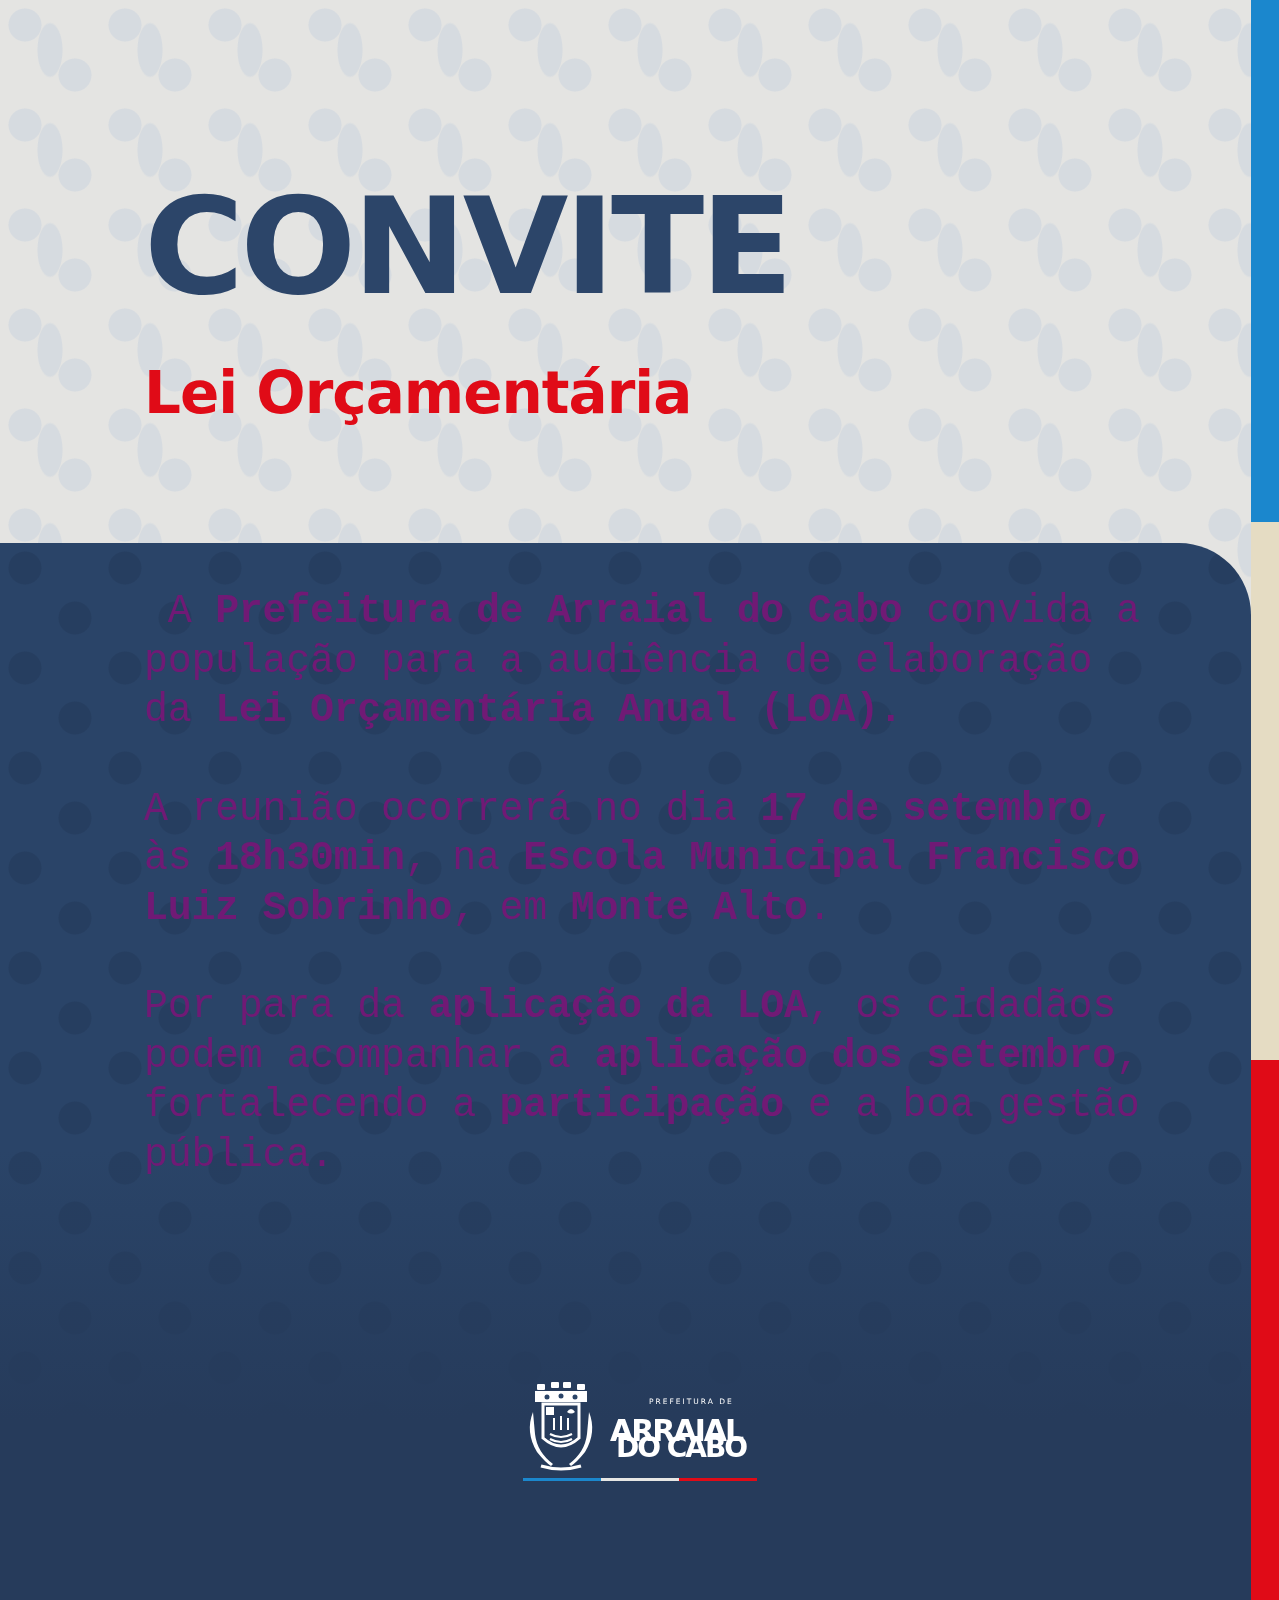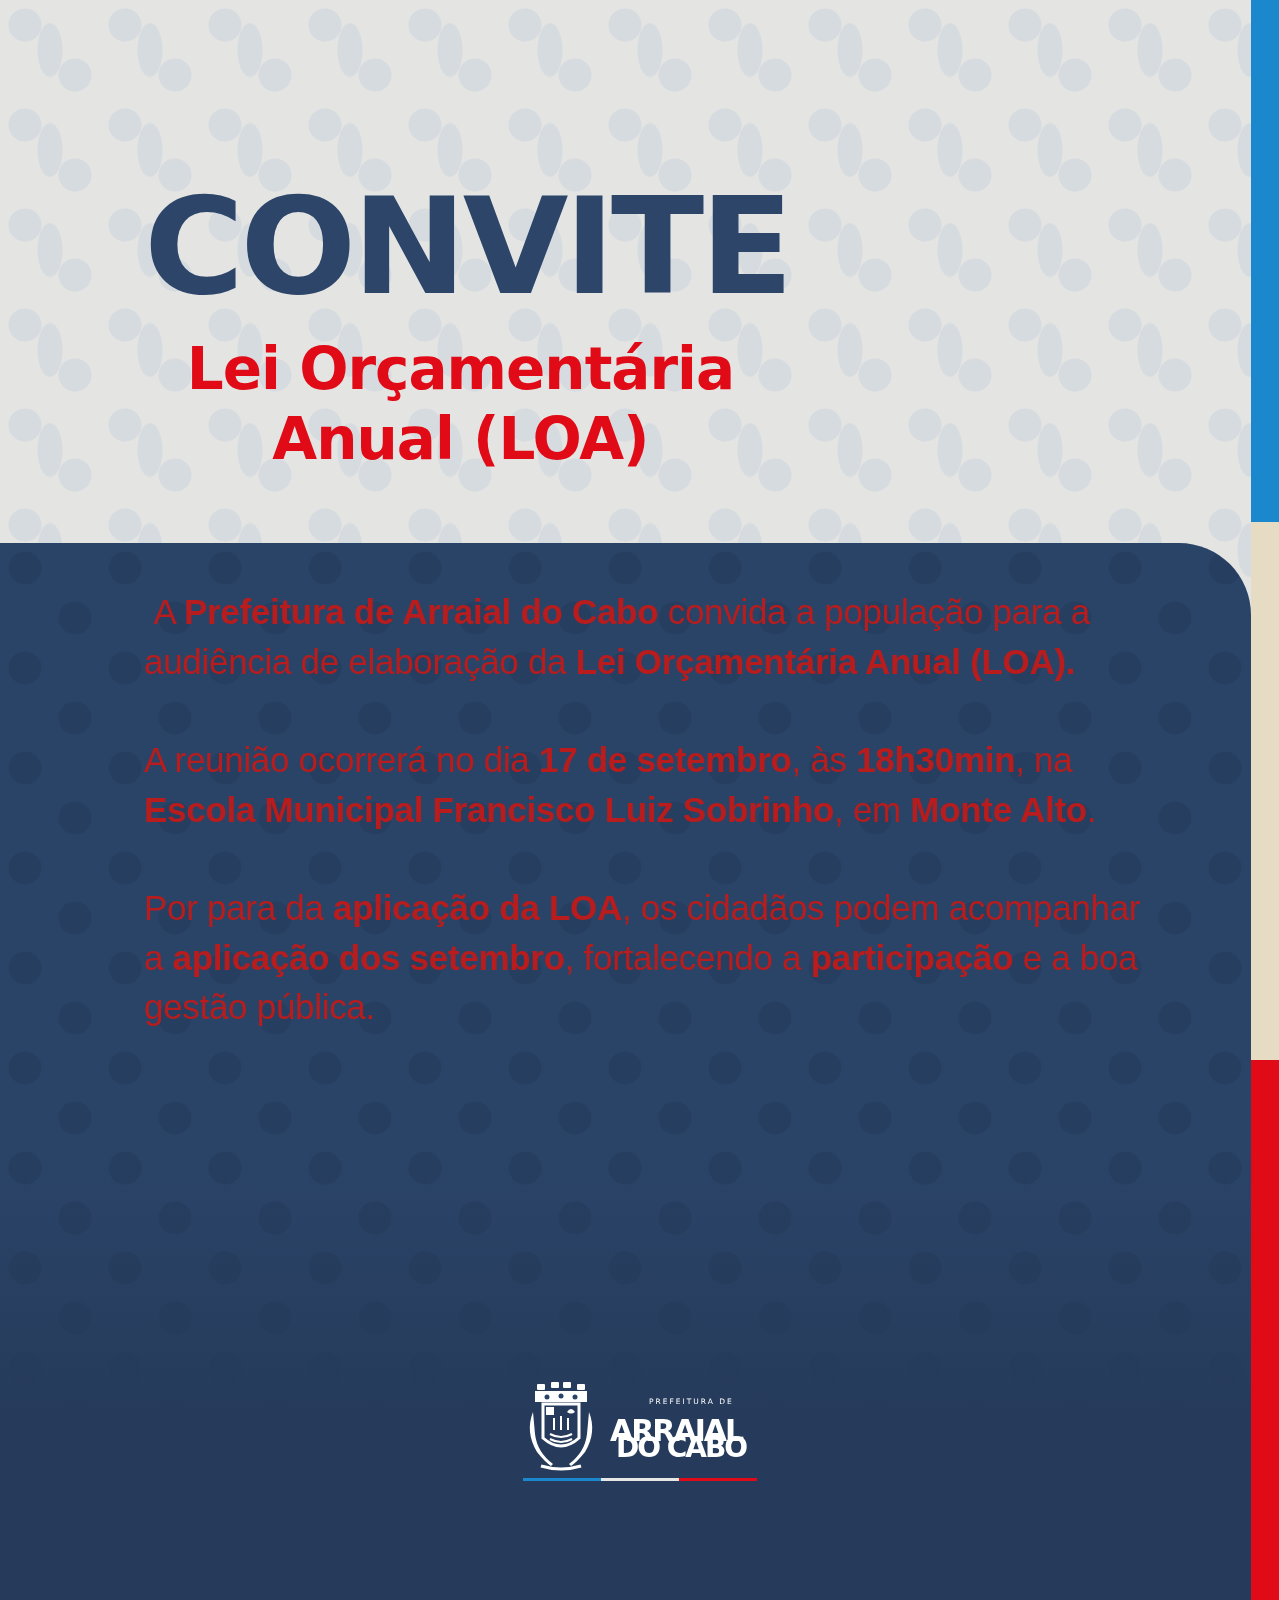--- a/index.html
+++ b/index.html
@@ -15,50 +15,50 @@
       radial-gradient(circle at 25px 25px, #d6dbe0 16px, transparent 17px),
       radial-gradient(circle at 75px 75px, #d6dbe0 16px, transparent 17px),
       radial-gradient(ellipse 14px 30px at 50px 50px, #d6dbe0 12px, transparent 13px);
     background-size: 100px 100px;
   }
   .stripe { position: absolute; left: 1251px; width: 28px; }
   .stripe-blue { top: 0; height: 522px; background: #1b87cd; }
   .stripe-beige { top: 522px; height: 538px; background: #e5dcc3; }
   .stripe-red { top: 1060px; height: 540px; background: #e00b17; }
 
-  .header { position: absolute; left: 144px; top: 180px; text-align: center; }
+  .header { position: absolute; left: 144px; top: 180px; }
   .title {
     font-family: "DejaVu Sans", sans-serif; font-weight: bold;
     font-size: 134px; color: #2c4569; letter-spacing: -4px; line-height: 1;
     margin: 0; transform: scaleX(1.02); transform-origin: left;
   }
   .subtitle {
     font-family: "DejaVu Sans", sans-serif; font-weight: bold;
-    font-size: 58px; color: #e00b17; line-height: 70px; margin-top: 20px;
+    font-size: 58px; color: #e00b17; line-height: 70px; margin-top: 44px;
     letter-spacing: -1px;
   }
 
   .panel {
     position: absolute; left: 0; top: 543px; width: 1251px; height: 1057px;
     background-color: #2a4468;
     border-top-right-radius: 72px;
     background-image:
       radial-gradient(circle at 25px 25px, #263e60 16px, transparent 17px),
       radial-gradient(circle at 75px 75px, #263e60 16px, transparent 17px);
     background-size: 100px 100px;
   }
   .panel-fade {
     position: absolute; left: 0; top: 1150px; width: 1251px; height: 450px;
     background: linear-gradient(to bottom, rgba(38,60,94,0) 0%, #263b5b 60%);
   }
 
   .body-text {
     position: absolute; left: 144px; top: 587px; width: 1000px;
-    color: #b91c1c; font-family: Liberation Sans, sans-serif;
-    font-size: 35px; line-height: 49.5px; letter-spacing: -0.3px;
+    color: #701a75; font-family: Liberation Mono, monospace;
+    font-size: 40px; line-height: 49.5px; letter-spacing: -0.3px;
   }
   .body-text p { margin: 0 0 49px 0; }
   .body-text b { font-weight: bold; }
 
   .logo {
     position: absolute; left: 523px; top: 1382px; width: 236px; height: 100px;
   }
   .logo-crest { position: absolute; left: 0; top: 0; width: 76px; height: 90px; }
   .logo-pre {
     position: absolute; left: 118px; top: 15px; font-size: 7.5px;
@@ -81,21 +81,20 @@
 <div class="pattern-top"></div>
 
 <div class="stripe stripe-blue"></div>
 <div class="stripe stripe-beige"></div>
 <div class="stripe stripe-red"></div>
 
 <div class="header">
   <h1 class="title">CONVITE</h1>
   <div class="subtitle">
     <div>Lei Orçamentária</div>
-    <div>Anual (LOA)</div>
   </div>
 </div>
 
 <div class="panel"></div>
 <div class="panel-fade"></div>
 
 <div class="body-text">
   <p>&nbsp;<span>A </span><b>Prefeitura de Arraial do Cabo</b><span> convida a população para a audiência de elaboração da </span><b>Lei Orçamentária Anual (LOA).</b></p>
   <p><span>A reunião ocorrerá no dia </span><b>17 de setembro</b><span>, às </span><b>18h30min</b><span>, na </span><b>Escola Municipal Francisco Luiz Sobrinho</b><span>, em </span><b>Monte Alto</b><span>.</span></p>
   <p><span>Por para da </span><b>aplicação da LOA</b><span>, os cidadãos podem acompanhar a </span><b>aplicação dos setembro</b><span>, fortalecendo a </span><b>participação</b><span> e a boa gestão pública.</span></p>

